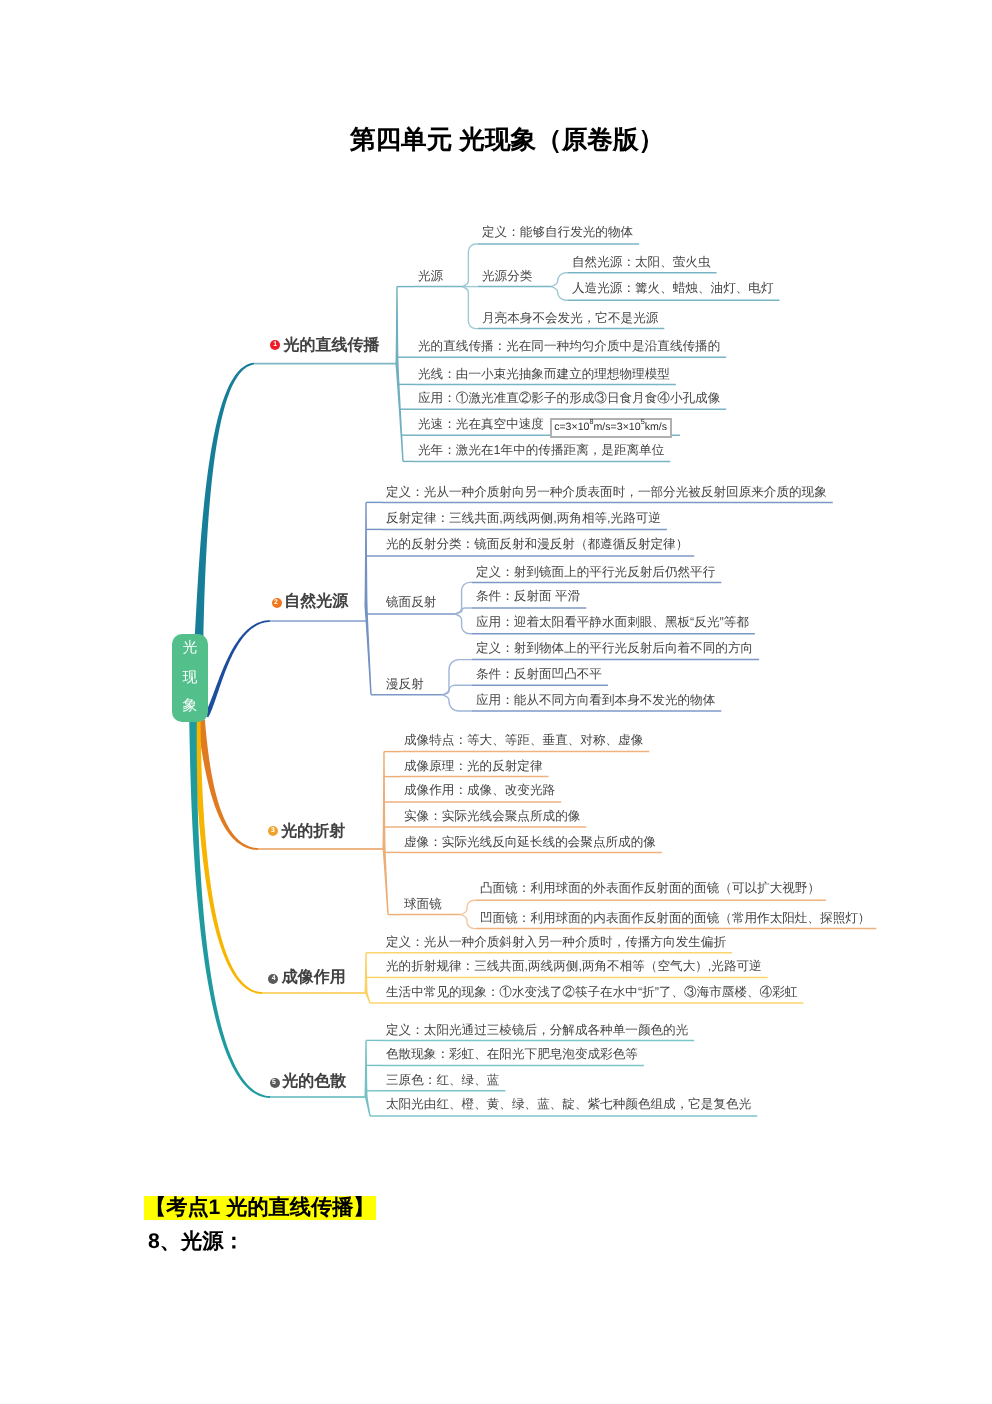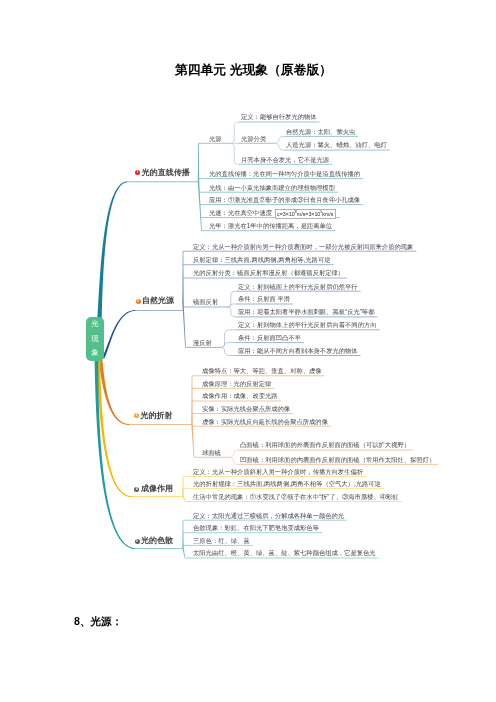--- a/index.html
+++ b/index.html
@@ -176,14 +176,15 @@
         <div class="lbl" style="left: 190px; top: 549.3px;">太阳光由红、橙、黄、绿、蓝、靛、紫七种颜色组成，它是复色光</div>
         <div class="center" style="left: 83px; top: 317px; width: 18px; height: 44px; background: rgb(83, 192, 140);">
           <div style="display: flex; flex-direction: column; align-items: center; justify-content: center; height: 100%;">
             <span>光</span>
             <span>现</span>
             <span>象</span>
           </div>
         </div>
       </div>
   </div>
+  <div class="sub" style="left:72px;top:598px"><span class="kw">【考点1  光的直线传播】</span></div>
   <div class="sub" style="left:74px;top:615px">8、光源：</div>
 </div>
 
 </body></html>

